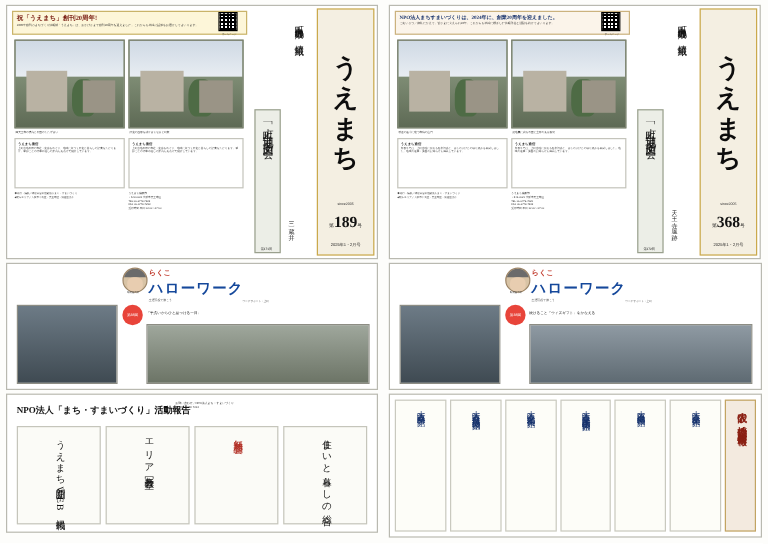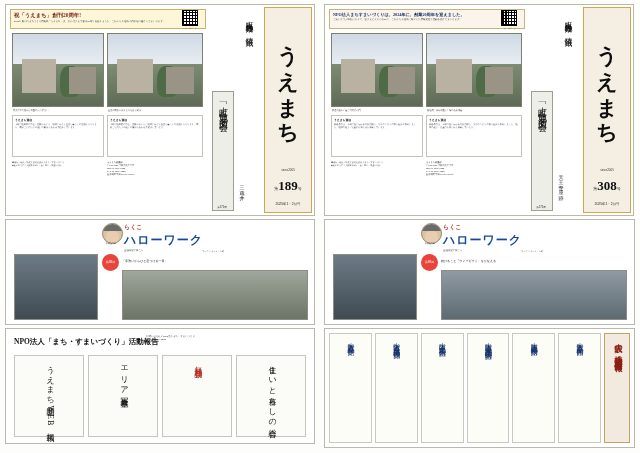--- a/index.html
+++ b/index.html
@@ -207,21 +207,21 @@
     </div>
 
     <div class="subtitle-col">
       <div class="t">上町台地界隈の情報紙</div>
     </div>
 
     <div class="nameplate">
       <div class="np-logo">うえまち</div>
       <div class="np-since">since2005</div>
       <div class="np-issue">
-        <span style="font-size:4px;">第</span><span class="num">308</span><span style="font-size:4px;">号</span>
+        <span style="font-size:4px;">第</span><span class="num">368</span><span style="font-size:4px;">号</span>
       </div>
       <div class="np-date">2025年1・2月号</div>
     </div>
   </div>
 
   <div class="hw" id="hw-left">
     <div class="avatar">
         <div class="hair"></div>
         <div class="face"></div>
       </div>

